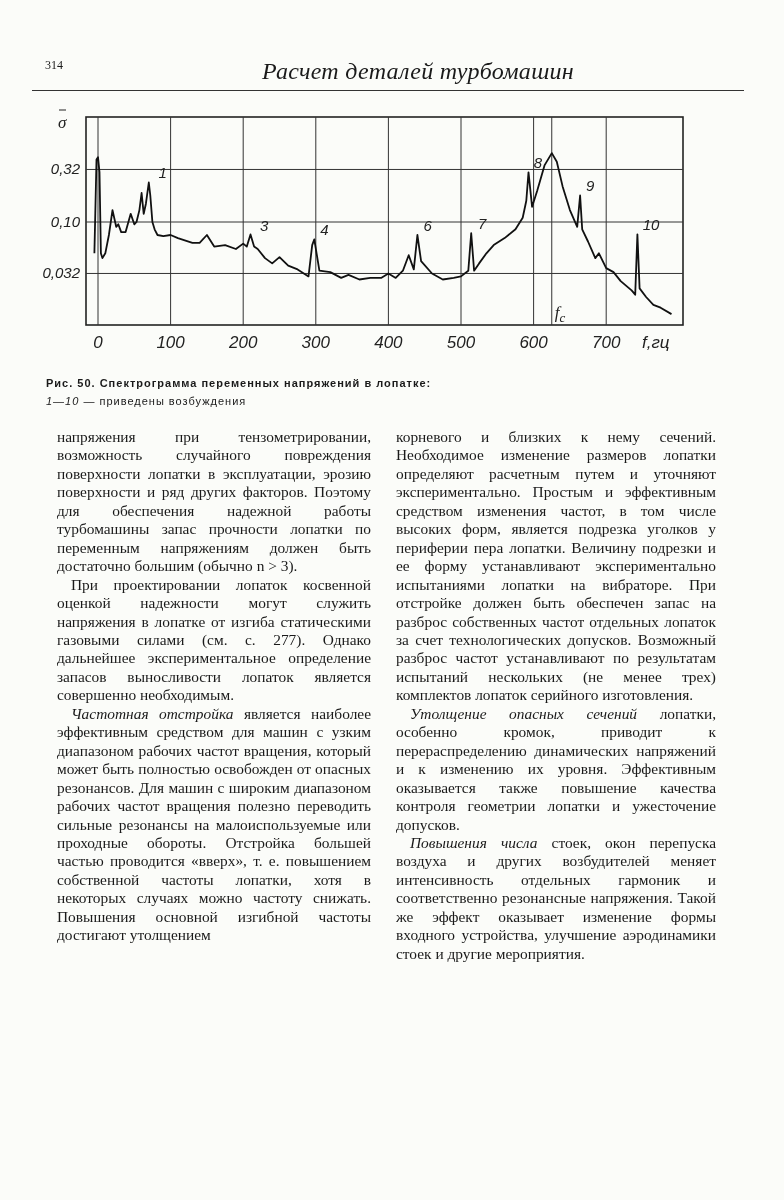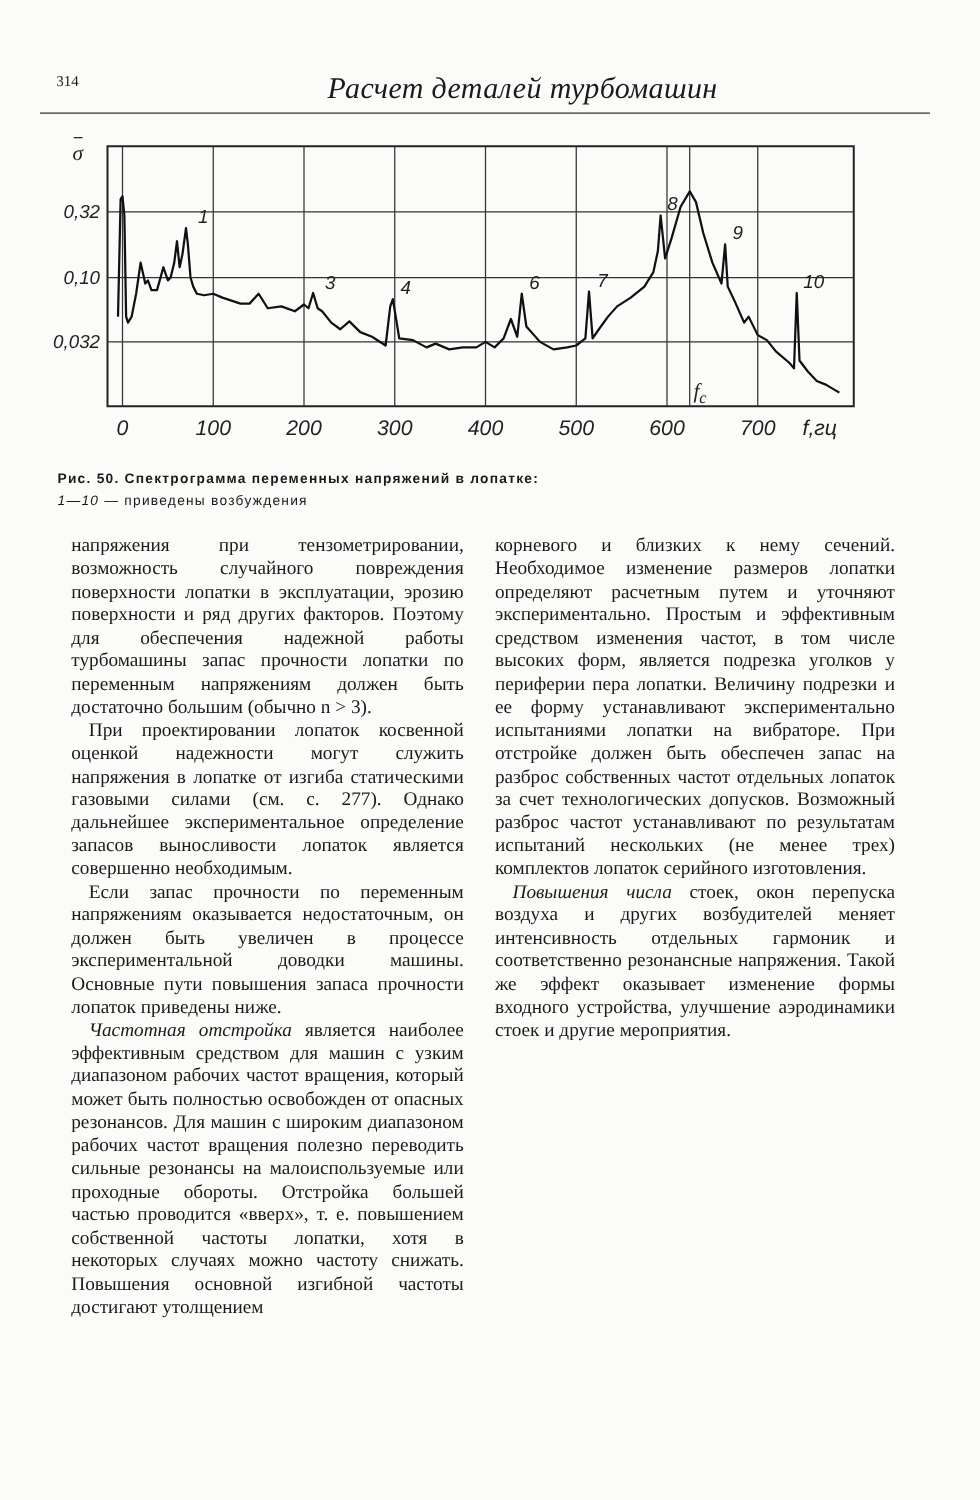--- a/index.html
+++ b/index.html
@@ -69,19 +69,19 @@
   </svg>
 
 <div class="caption">
   <div class="title">Рис. 50. Спектрограмма переменных напряжений в лопатке:</div>
   <div class="sub"><i>1—10</i><span> — приведены возбуждения</span></div>
 </div>
 
 <div class="col left" id="col-left">
     <p><span>напряжения при тензометрировании, возможность случайного повреждения поверхности лопатки в эксплуатации, эрозию поверхности и ряд других факторов. Поэтому для обеспечения надежной работы турбомашины запас прочности лопатки по переменным напряжениям должен быть достаточно большим (обычно n &gt; 3).</span></p>
     <p class="ind"><span>При проектировании лопаток косвенной оценкой надежности могут служить напряжения в лопатке от изгиба статическими газовыми силами (см. с. 277). Однако дальнейшее экспериментальное определение запасов выносливости лопаток является совершенно необходимым.</span></p>
-    <p class="ind"><span>Если запас прочности по переменным напряжениям оказывается недостаточным, он должен быть увеличен в процессе экспериментальной доводки машины. Основные пути повышения запаса прочности лопаток приведены ниже.</span></p>
     <p class="ind"><i>Частотная отстройка</i><span> является наиболее эффективным средством для машин с узким диапазоном рабочих частот вращения, который может быть полностью освобожден от опасных резонансов. Для машин с широким диапазоном рабочих частот вращения полезно переводить сильные резонансы на малоиспользуемые или проходные обороты. Отстройка большей частью проводится «вверх», т. е. повышением собственной частоты лопатки, хотя в некоторых случаях можно частоту снижать. Повышения основной изгибной частоты достигают утолщением</span></p>
   </div>
 <div class="col right" id="col-right">
     <p><span>корневого и близких к нему сечений. Необходимое изменение размеров лопатки определяют расчетным путем и уточняют экспериментально. Простым и эффективным средством изменения частот, в том числе высоких форм, является подрезка уголков у периферии пера лопатки. Величину подрезки и ее форму устанавливают экспериментально испытаниями лопатки на вибраторе. При отстройке должен быть обеспечен запас на разброс собственных частот отдельных лопаток за счет технологических допусков. Возможный разброс частот устанавливают по результатам испытаний нескольких (не менее трех) комплектов лопаток серийного изготовления.</span></p>
+    <p class="ind"><i>Утолщение опасных сечений</i><span> лопатки, особенно кромок, приводит к перераспределению динамических напряжений и к изменению их уровня. Эффективным оказывается также повышение качества контроля геометрии лопатки и ужесточение допусков.</span></p>
     <p class="ind"><i>Повышения числа</i><span> стоек, окон перепуска воздуха и других возбудителей меняет интенсивность отдельных гармоник и соответственно резонансные напряжения. Такой же эффект оказывает изменение формы входного устройства, улучшение аэродинамики стоек и другие мероприятия.</span></p>
   </div>
 
 </body></html>

